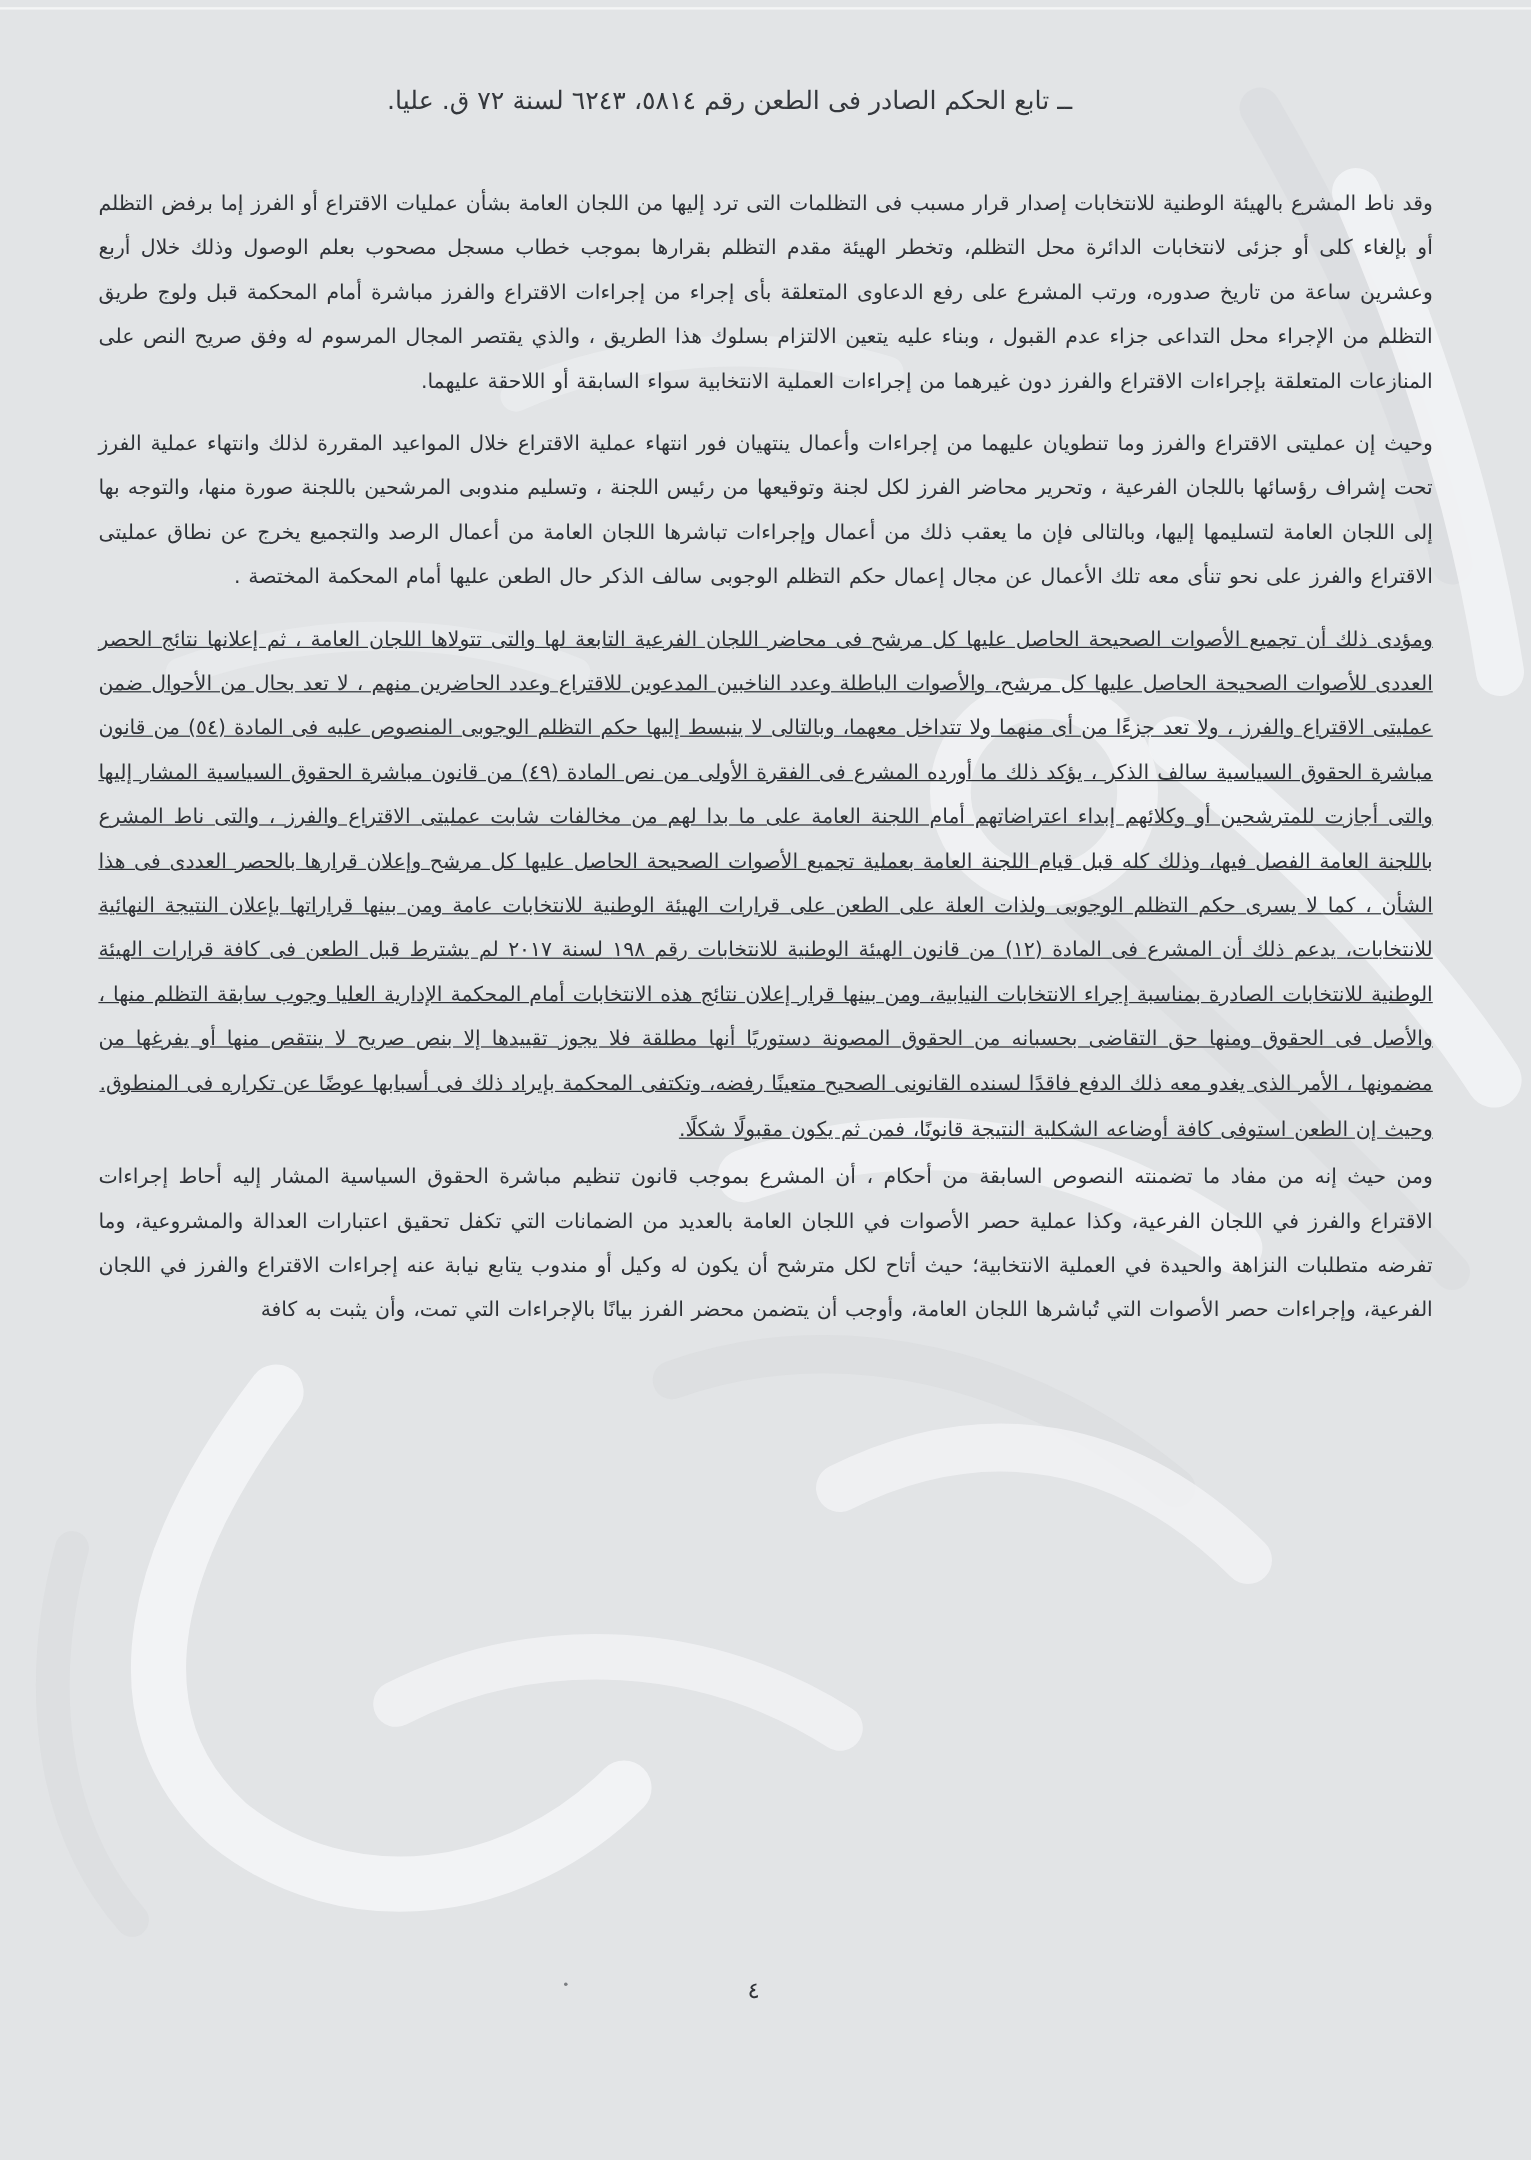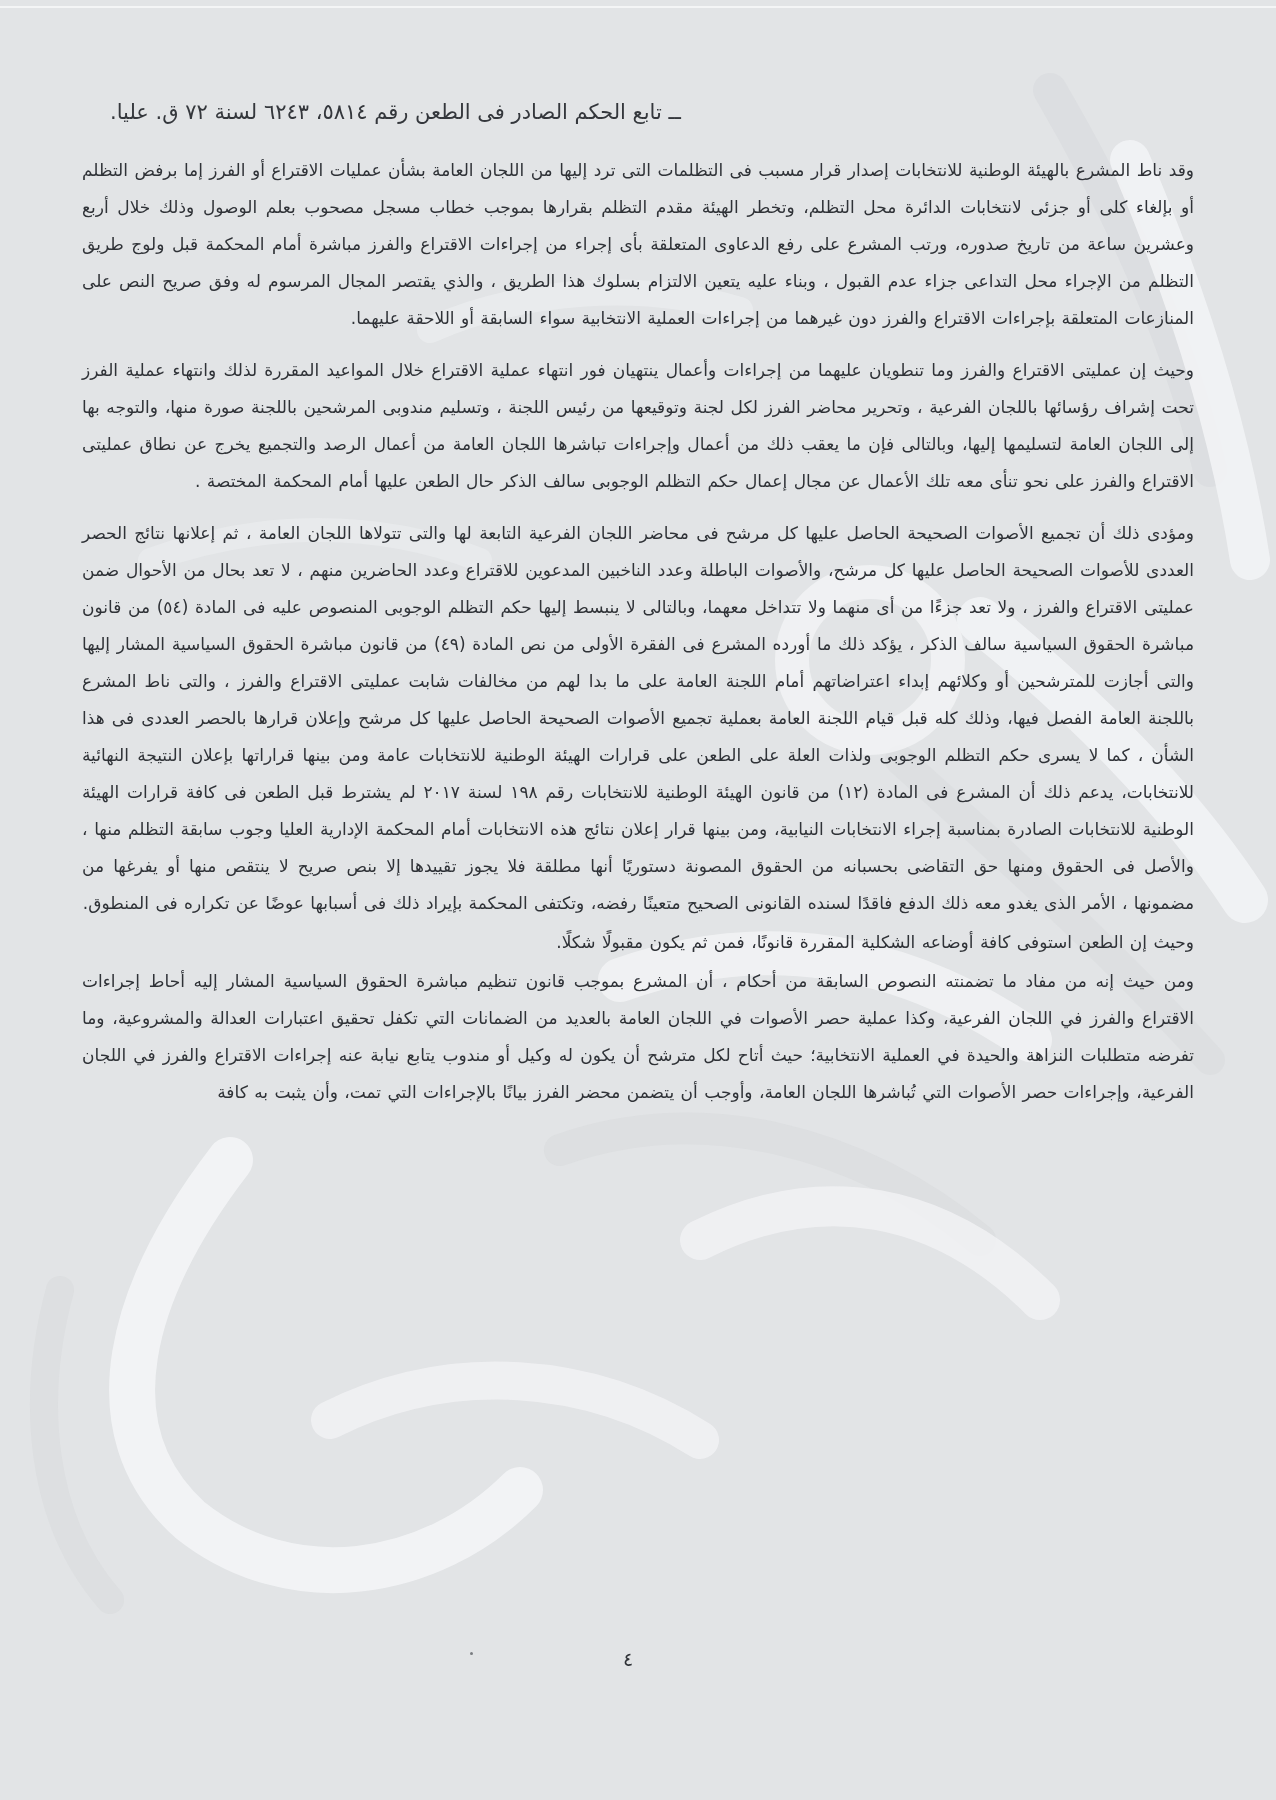--- a/index.html
+++ b/index.html
@@ -24,24 +24,24 @@
     height: 2px;
     background: #f4f5f6;
   }
   .watermark {
     position: absolute;
     inset: 0;
     pointer-events: none;
   }
   .header-line {
     position: absolute;
-    top: 100px;
+    top: 72px;
     right: 170px;
     left: 110px;
-    text-align: left;
+    text-align: center;
     font-size: 21px;
     color: #34373c;
     letter-spacing: 0.2px;
     white-space: nowrap;
   }
   .content {
     position: absolute;
     top: 152px;
     right: 82px;
     left: 82px;
@@ -50,20 +50,21 @@
     color: #2f3237;
     font-size: 17px;
     line-height: 37px;
     word-spacing: 1px;
   }
   .content p {
     margin: 0 0 15px 0;
   }
   .content p.tight {
     margin-bottom: 2px;
+    text-decoration: underline;
   }
   .page-number {
     position: absolute;
     top: 1648px;
     left: 0;
     right: 20px;
     text-align: center;
     font-size: 19px;
     color: #2f3237;
   }
@@ -103,21 +104,21 @@
       <path d="M 150 560 C 260 520, 380 520, 480 560" stroke="#eef0f2" stroke-width="24" opacity="0.5"></path>
     </g>
   </svg>
 
   <div class="header-line">ــ تابع الحكم الصادر فى الطعن رقم ٥٨١٤، ٦٢٤٣ لسنة ٧٢ ق. عليا.</div>
 
   <div class="content">
     <p>وقد ناط المشرع بالهيئة الوطنية للانتخابات إصدار قرار مسبب فى التظلمات التى ترد إليها من اللجان العامة بشأن عمليات الاقتراع أو الفرز إما برفض التظلم أو بإلغاء كلى أو جزئى لانتخابات الدائرة محل التظلم، وتخطر الهيئة مقدم التظلم بقرارها بموجب خطاب مسجل مصحوب بعلم الوصول وذلك خلال أربع وعشرين ساعة من تاريخ صدوره، ورتب المشرع على رفع الدعاوى المتعلقة بأى إجراء من إجراءات الاقتراع والفرز مباشرة أمام المحكمة قبل ولوج طريق التظلم من الإجراء محل التداعى جزاء عدم القبول ، وبناء عليه يتعين الالتزام بسلوك هذا الطريق ، والذي يقتصر المجال المرسوم له وفق صريح النص على المنازعات المتعلقة بإجراءات الاقتراع والفرز دون غيرهما من إجراءات العملية الانتخابية سواء السابقة أو اللاحقة عليهما.</p>
     <p>وحيث إن عمليتى الاقتراع والفرز وما تنطويان عليهما من إجراءات وأعمال ينتهيان فور انتهاء عملية الاقتراع خلال المواعيد المقررة لذلك وانتهاء عملية الفرز تحت إشراف رؤسائها باللجان الفرعية ، وتحرير محاضر الفرز لكل لجنة وتوقيعها من رئيس اللجنة ، وتسليم مندوبى المرشحين باللجنة صورة منها، والتوجه بها إلى اللجان العامة لتسليمها إليها، وبالتالى فإن ما يعقب ذلك من أعمال وإجراءات تباشرها اللجان العامة من أعمال الرصد والتجميع يخرج عن نطاق عمليتى الاقتراع والفرز على نحو تنأى معه تلك الأعمال عن مجال إعمال حكم التظلم الوجوبى سالف الذكر حال الطعن عليها أمام المحكمة المختصة .</p>
     <p class="tight">ومؤدى ذلك أن تجميع الأصوات الصحيحة الحاصل عليها كل مرشح فى محاضر اللجان الفرعية التابعة لها والتى تتولاها اللجان العامة ، ثم إعلانها نتائج الحصر العددى للأصوات الصحيحة الحاصل عليها كل مرشح، والأصوات الباطلة وعدد الناخبين المدعوين للاقتراع وعدد الحاضرين منهم ، لا تعد بحال من الأحوال ضمن عمليتى الاقتراع والفرز ، ولا تعد جزءًا من أى منهما ولا تتداخل معهما، وبالتالى لا ينبسط إليها حكم التظلم الوجوبى المنصوص عليه فى المادة (٥٤) من قانون مباشرة الحقوق السياسية سالف الذكر ، يؤكد ذلك ما أورده المشرع فى الفقرة الأولى من نص المادة (٤٩) من قانون مباشرة الحقوق السياسية المشار إليها والتى أجازت للمترشحين أو وكلائهم إبداء اعتراضاتهم أمام اللجنة العامة على ما بدا لهم من مخالفات شابت عمليتى الاقتراع والفرز ، والتى ناط المشرع باللجنة العامة الفصل فيها، وذلك كله قبل قيام اللجنة العامة بعملية تجميع الأصوات الصحيحة الحاصل عليها كل مرشح وإعلان قرارها بالحصر العددى فى هذا الشأن ، كما لا يسرى حكم التظلم الوجوبى ولذات العلة على الطعن على قرارات الهيئة الوطنية للانتخابات عامة ومن بينها قراراتها بإعلان النتيجة النهائية للانتخابات، يدعم ذلك أن المشرع فى المادة (١٢) من قانون الهيئة الوطنية للانتخابات رقم ١٩٨ لسنة ٢٠١٧ لم يشترط قبل الطعن فى كافة قرارات الهيئة الوطنية للانتخابات الصادرة بمناسبة إجراء الانتخابات النيابية، ومن بينها قرار إعلان نتائج هذه الانتخابات أمام المحكمة الإدارية العليا وجوب سابقة التظلم منها ، والأصل فى الحقوق ومنها حق التقاضى بحسبانه من الحقوق المصونة دستوريًا أنها مطلقة فلا يجوز تقييدها إلا بنص صريح لا ينتقص منها أو يفرغها من مضمونها ، الأمر الذى يغدو معه ذلك الدفع فاقدًا لسنده القانونى الصحيح متعينًا رفضه، وتكتفى المحكمة بإيراد ذلك فى أسبابها عوضًا عن تكراره فى المنطوق.</p>
-    <p class="tight">وحيث إن الطعن استوفى كافة أوضاعه الشكلية المقررة قانونًا، فمن ثم يكون مقبولًا شكلًا.</p>
+    <p class="tight">وحيث إن الطعن استوفى كافة أوضاعه الشكلية النتيجة قانونًا، فمن ثم يكون مقبولًا شكلًا.</p>
     <p>ومن حيث إنه من مفاد ما تضمنته النصوص السابقة من أحكام ، أن المشرع بموجب قانون تنظيم مباشرة الحقوق السياسية المشار إليه أحاط إجراءات الاقتراع والفرز في اللجان الفرعية، وكذا عملية حصر الأصوات في اللجان العامة بالعديد من الضمانات التي تكفل تحقيق اعتبارات العدالة والمشروعية، وما تفرضه متطلبات النزاهة والحيدة في العملية الانتخابية؛ حيث أتاح لكل مترشح أن يكون له وكيل أو مندوب يتابع نيابة عنه إجراءات الاقتراع والفرز في اللجان الفرعية، وإجراءات حصر الأصوات التي تُباشرها اللجان العامة، وأوجب أن يتضمن محضر الفرز بيانًا بالإجراءات التي تمت، وأن يثبت به كافة</p>
   </div>
 
   <div class="speck"></div>
 
   <div class="page-number">٤</div>
 
 </div>
 
 </body></html>

